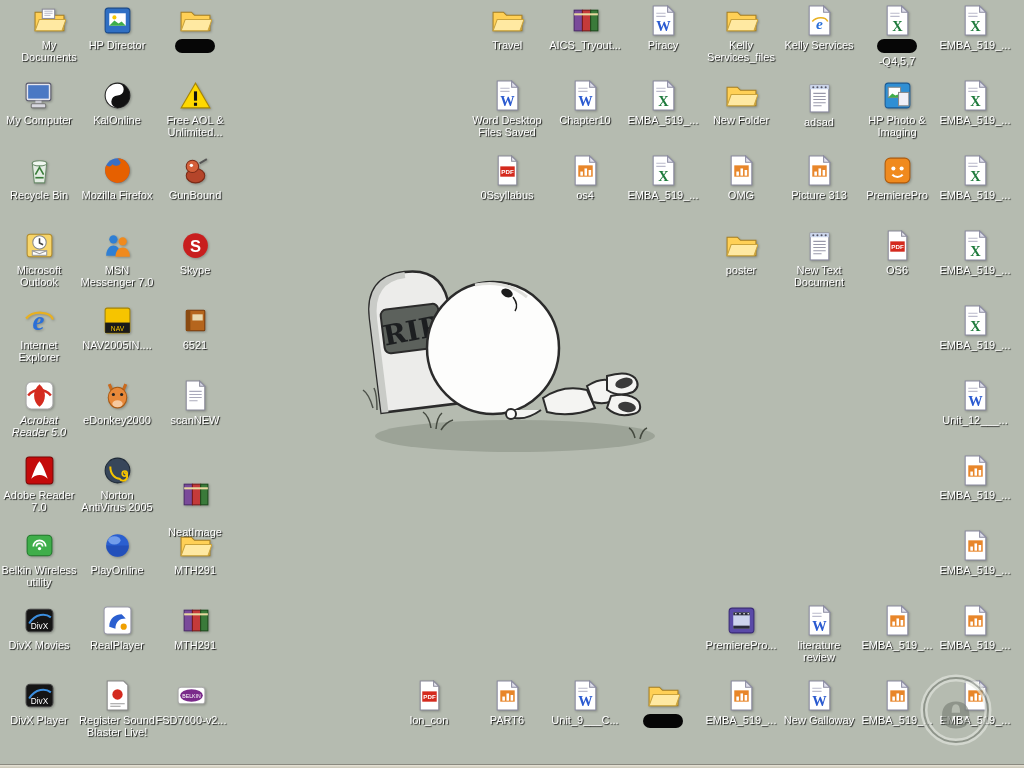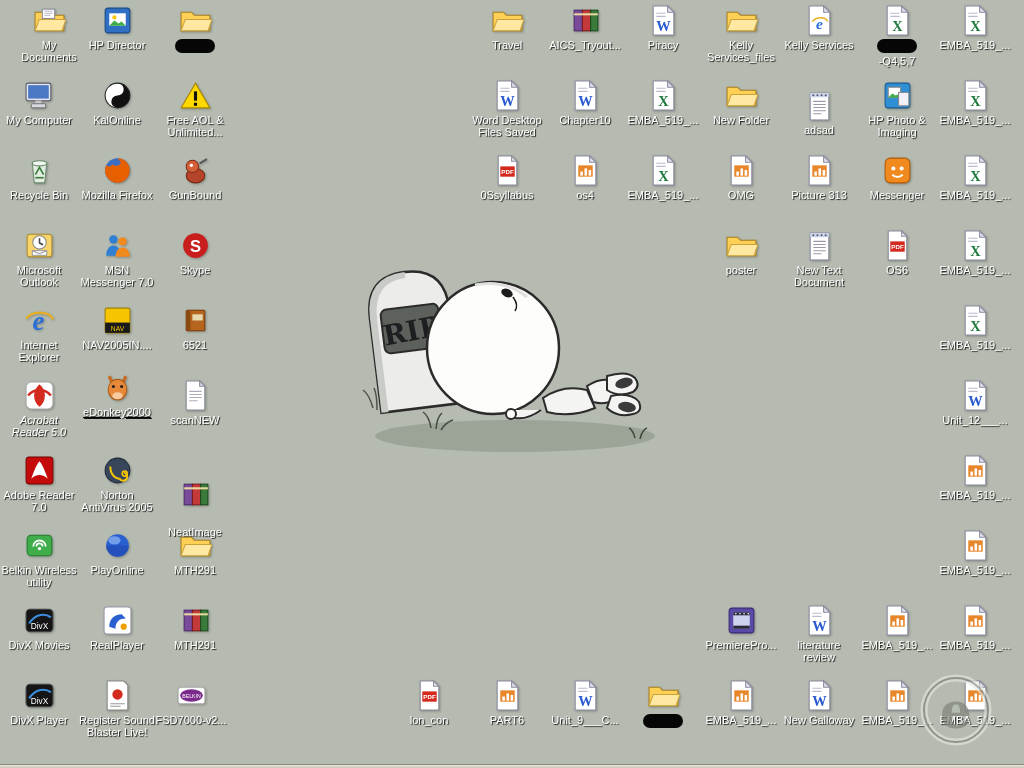--- a/index.html
+++ b/index.html
@@ -227,21 +227,21 @@
       <div class="dicon" style="left: 78px; top: 304px;">
         <div class="ic">
           <svg viewBox="0 0 32 32">
             <rect x="4" y="4" width="24" height="24" rx="2" fill="#f6c400" stroke="#a88500"></rect>
             <rect x="4" y="18" width="24" height="10" fill="#1a1a1a"></rect>
             <text x="16" y="26" font-size="6.5" fill="#f6c400" text-anchor="middle">NAV</text>
           </svg>
         </div>
         <div class="lab">NAV2005IN....</div>
       </div>
-      <div class="dicon" style="left: 78px; top: 371px; text-decoration: underline;">
+      <div class="dicon" style="left: 78px; top: 379px;">
         <div class="ic">
           <svg viewBox="0 0 32 32">
             <path d="M8 5 l3 7 M24 5 l-3 7" stroke="#c96a1e" stroke-width="3"></path>
             <ellipse cx="16" cy="18" rx="9" ry="10" fill="#e8893a" stroke="#a85a14"></ellipse>
             <ellipse cx="16" cy="24" rx="5" ry="3.5" fill="#f6c9a0"></ellipse>
             <circle cx="12" cy="15" r="1.5" fill="#222"></circle>
             <circle cx="20" cy="15" r="1.5" fill="#222"></circle>
           </svg>
         </div>
         <div class="lab">eDonkey2000</div>
@@ -601,21 +601,21 @@
         <div class="ic">
           <svg viewBox="0 0 32 32">
             <path d="M6 2 h14 l6 6 v22 H6z" fill="#fff" stroke="#8a8aa0"></path>
             <path d="M20 2 v6 h6z" fill="#e0e0ec" stroke="#8a8aa0"></path>
             <text x="16" y="24" font-size="15" font-style="italic" font-weight="bold" fill="#2a6fd8" text-anchor="middle" font-family="serif">e</text>
             <path d="M9 17 C13 12 22 12 24 17" fill="none" stroke="#e8b020" stroke-width="1.4"></path>
           </svg>
         </div>
         <div class="lab">Kelly Services</div>
       </div>
-      <div class="dicon" style="left: 780px; top: 89px;">
+      <div class="dicon" style="left: 780px; top: 81px;">
         <div class="ic">
           <svg viewBox="0 0 32 32">
             <rect x="7" y="4" width="18" height="26" fill="#fff" stroke="#8a8aa0"></rect>
             <rect x="7" y="4" width="18" height="4" fill="#cdd8ee"></rect>
             <circle cx="10" cy="6" r="1" fill="#556"></circle>
             <circle cx="14" cy="6" r="1" fill="#556"></circle>
             <circle cx="18" cy="6" r="1" fill="#556"></circle>
             <circle cx="22" cy="6" r="1" fill="#556"></circle>
             <path d="M10 12h12M10 15h12M10 18h12M10 21h12M10 24h8" stroke="#99a"></path>
           </svg>
@@ -696,21 +696,21 @@
       </div>
       <div class="dicon" style="left: 858px; top: 154px;">
         <div class="ic">
           <svg viewBox="0 0 32 32">
             <rect x="4" y="4" width="24" height="24" rx="5" fill="#f08a1e" stroke="#b05a0a"></rect>
             <circle cx="12" cy="14" r="2" fill="#fff"></circle>
             <circle cx="20" cy="14" r="2" fill="#fff"></circle>
             <path d="M11 20 c2.5 3 7.5 3 10 0" stroke="#fff" fill="none" stroke-width="2"></path>
           </svg>
         </div>
-        <div class="lab">Messenger</div>
+        <div class="lab">PremierePro</div>
       </div>
       <div class="dicon" style="left: 858px; top: 229px;">
         <div class="ic">
           <svg viewBox="0 0 32 32">
             <path d="M7 2 h13 l5 5 v23 H7z" fill="#fff" stroke="#8a8a9a"></path>
             <path d="M20 2 v5 h5z" fill="#e8e8f0" stroke="#8a8a9a"></path>
             <rect x="9" y="12" width="14" height="10" fill="#d42a1e"></rect>
             <text x="16" y="19.5" font-size="6" font-weight="bold" fill="#fff" text-anchor="middle">PDF</text>
           </svg>
         </div>

